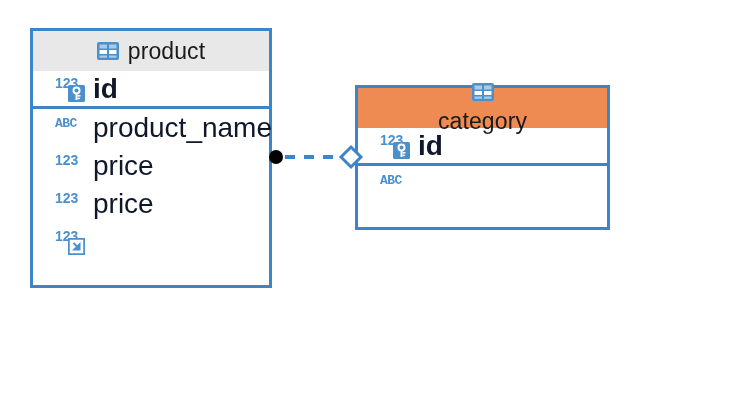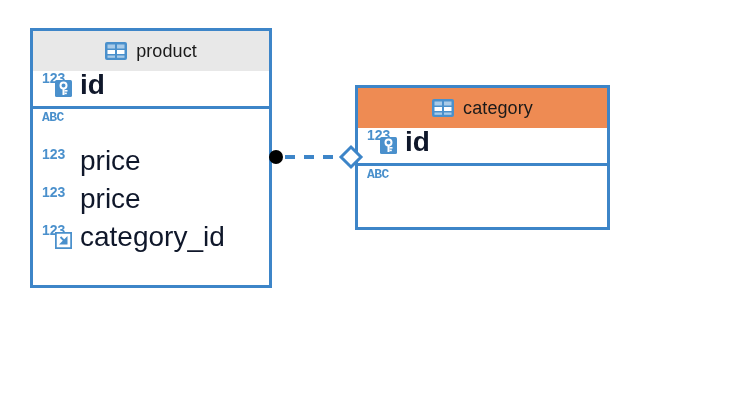--- a/index.html
+++ b/index.html
@@ -28,45 +28,45 @@
     border: 3px solid #3d85c8;
     background: #ffffff;
   }
   .entity-header {
     box-sizing: border-box;
     height: 40px;
     display: flex;
     align-items: center;
     justify-content: center;
     gap: 9px;
-    font-size: 18px;
+    font-size: 23px;
     color: #1a1a1a;
     letter-spacing: 0.1px;
   }
   .entity-header.theme-default { background: #e8e8e8; }
-  .entity-header.theme-selected { background: #ee8b53; }
+  .entity-header.theme-selected { background: #ee8b53; flex-direction: column; }
 
   .entity-title { line-height: 1; }
 
   
   .tbl-icon {
     width: 22px;
     height: 18px;
     flex: 0 0 auto;
     display: block;
   }
 
   
   .fields { display: block; }
   .field-row {
     box-sizing: border-box;
     display: flex;
-    align-items: flex-start;
+    align-items: center;
     height: 38px;
-    padding-left: 9px;
+    padding-left: 22px;
     gap: 8px;
     background: #ffffff;
   }
   .field-row.pk-divider { border-bottom: 3px solid #3d85c8; }
   .field-name {
     font-size: 28px;
     color: #0f172a;
     line-height: 1;
     white-space: nowrap;
   }
@@ -126,20 +126,21 @@
             </span>
           </span>
           <span class="field-name is-key">id</span>
         </div>
         <div class="field-row">
           <span class="type-icon">
             <svg viewBox="0 0 28 14" width="28" height="14">
               <text x="0" y="12" font-family="&quot;Liberation Mono&quot;, monospace" font-size="13" font-weight="bold" letter-spacing="-0.5" fill="#4a90cc">ABC</text>
             </svg>
           </span>
+          <span class="field-name">product_name</span>
         </div>
         <div class="field-row">
           <span class="type-icon">
             <svg viewBox="0 0 26 14" width="26" height="14">
               <text x="0" y="12" font-family="&quot;Liberation Sans&quot;, sans-serif" font-size="14" font-weight="bold" fill="#4a90cc">123</text>
             </svg>
           </span>
           <span class="field-name">price</span>
         </div>
         <div class="field-row">
@@ -156,21 +157,20 @@
               <text x="0" y="12" font-family="&quot;Liberation Sans&quot;, sans-serif" font-size="14" font-weight="bold" fill="#4a90cc">123</text>
             </svg>
             <span class="badge">
               <svg viewBox="0 0 17 17" width="17" height="17">
                 <rect x="0.5" y="0.5" width="16" height="16" rx="1.5" fill="#ffffff" stroke="#4a90cc" stroke-width="2.5"></rect>
                 <polygon points="12.5,4 12.5,12.5 4,12.5" fill="#4a90cc"></polygon>
                 <line x1="5.5" y1="5" x2="11.5" y2="11" stroke="#4a90cc" stroke-width="2"></line>
               </svg>
             </span>
           </span>
-          <span class="field-name">category_id</span>
         </div>
       </div>
   </div>
 
   <div class="entity" id="entity-category" style="left: 355px; top: 85px; width: 255px; height: 145px;">
     <div class="entity-header theme-selected" id="header-category">
       <svg class="tbl-icon" viewBox="0 0 22 18">
         <rect x="0" y="0" width="22" height="18" rx="2" fill="#4a90cc"></rect>
         <rect x="2.5" y="2.5" width="7.5" height="4" fill="#a9cbe8"></rect>
         <rect x="12" y="2.5" width="7.5" height="4" fill="#a9cbe8"></rect>

